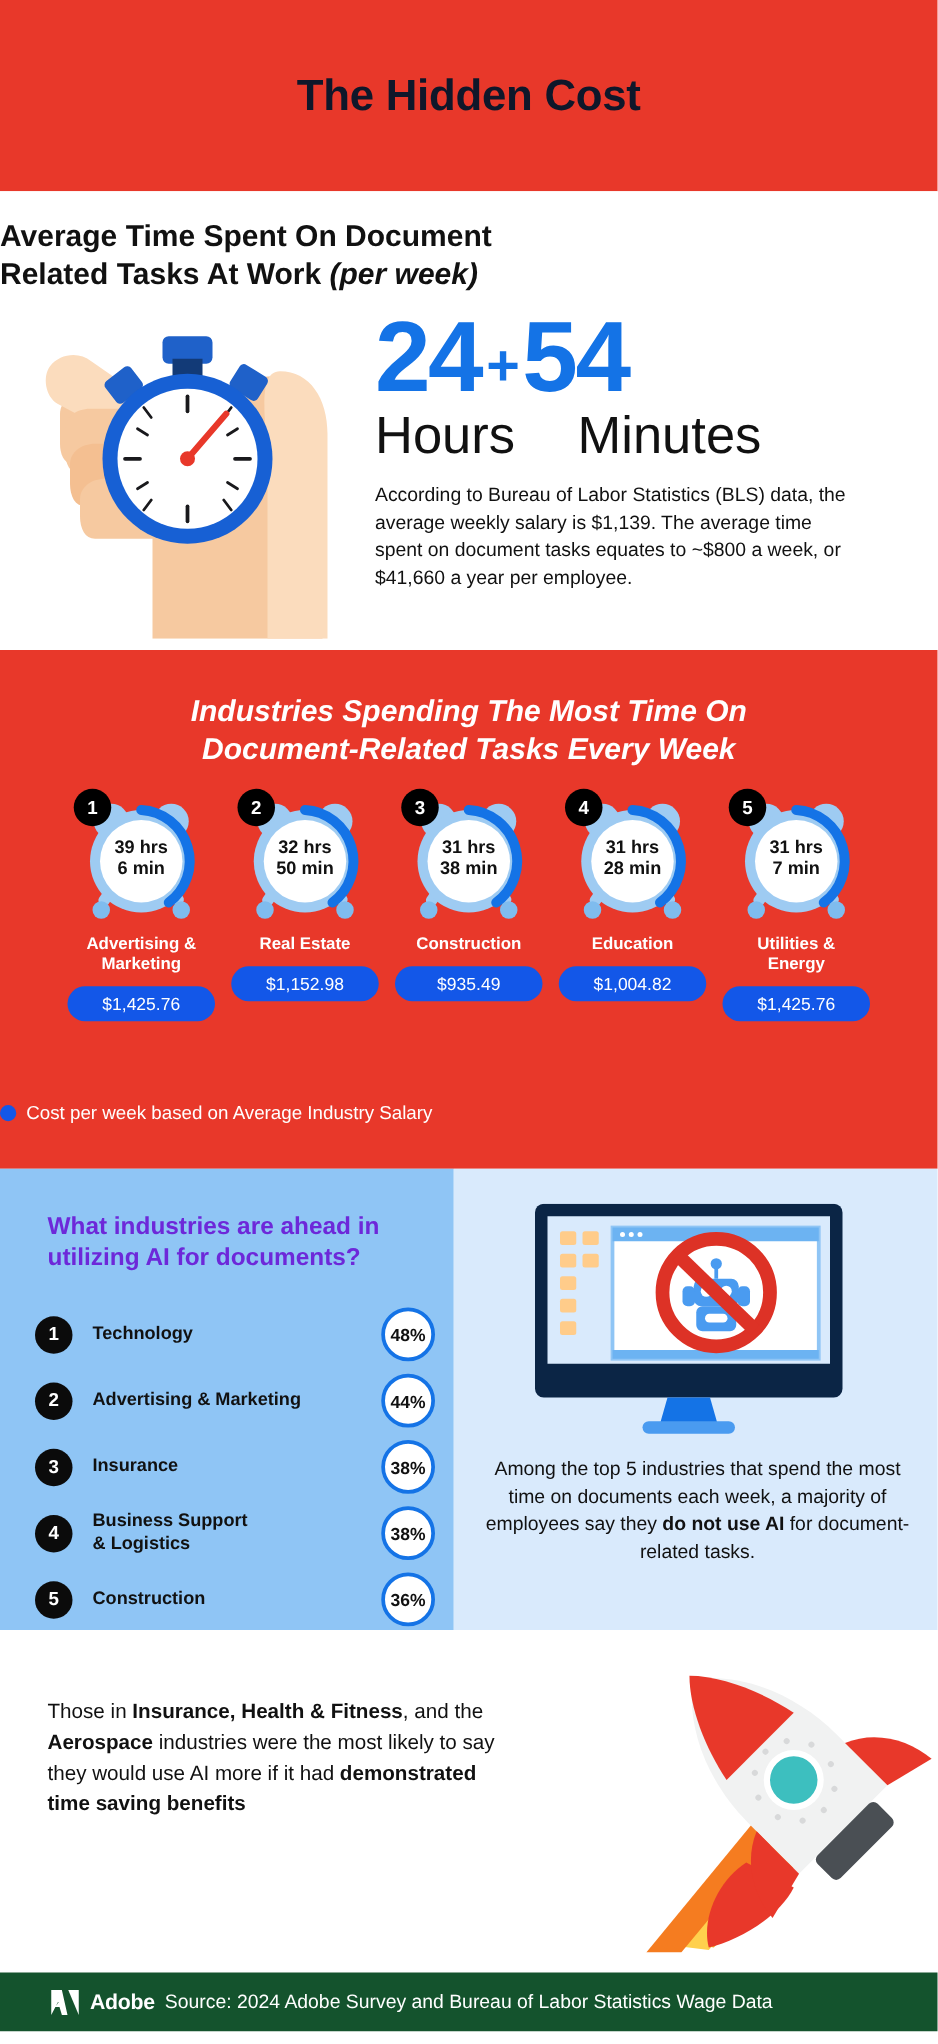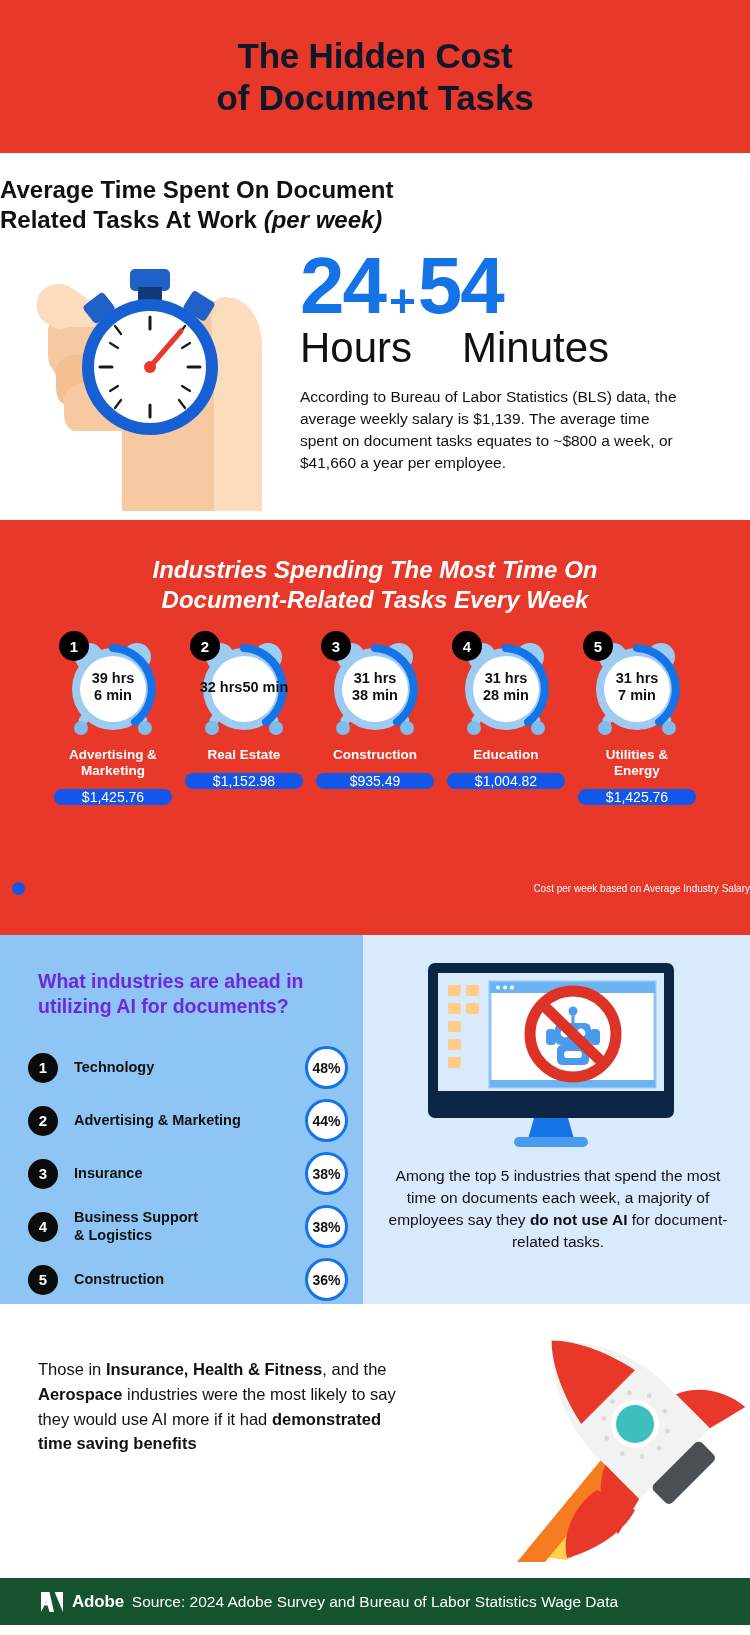--- a/index.html
+++ b/index.html
@@ -26,21 +26,21 @@
   }
   .sec-time h2{
     position:absolute; left:0; top:22px; width:750px; 
     font-size:24px; font-weight:bold; line-height:1.25; color:#111;
   }
   .sec-time h2 em{ font-style:italic; }
 
   .watch-wrap{ position:absolute; left:18px; top:78px; width:272px; height:280px; }
 
   .stat-area{ position:absolute; left:300px; top:95px; width:400px; }
-  .big-nums{ display:flex; align-items:flex-end; color:#1473e6; font-weight:bold;
+  .big-nums{ display:flex; align-items:center; color:#1473e6; font-weight:bold;
              font-size:80px; line-height:0.95; letter-spacing:-2px;}
   .big-nums .plus{ font-size:46px; line-height:1; padding:12px 4px 0 4px; }
   .units{ display:flex; font-size:42px; line-height:1.05; color:#111; margin-top:2px;}
   .units .u1{ width:162px; }
   .units .u2{ }
   .blurb{ margin-top:16px; font-size:15.5px; line-height:1.42; color:#111; width:380px; }
 
   
   .sec-ind{
     position:absolute; left:0; top:520px; width:750px; height:415px; background:#e8382a;
@@ -56,26 +56,26 @@
   .clock-ill{ position:relative; width:104px; height:104px; }
   .rank-badge{
     position:absolute; left:-2px; top:-4px; width:30px; height:30px; border-radius:50%;
     background:#000; color:#fff; font-size:15px; font-weight:bold;
     display:flex; align-items:center; justify-content:center; z-index:6;
   }
   .clock-label{ color:#fff; font-size:13.5px; font-weight:bold; text-align:center;
                 line-height:1.18; margin-top:8px; width:124px; }
   .pill{
     margin-top:10px; background:#1357e8; color:#fff; border-radius:14px;
-    height:16px; width:118px; display:flex; align-items:center; justify-content:center;
+    height:28px; width:118px; display:flex; align-items:center; justify-content:center;
     font-size:14px; font-weight:normal;
   }
   .legend{
     position:absolute; left:0; top:362px; width:750px; display:flex;
-    align-items:center; justify-content:space-between; gap:8px; color:#fff; font-size:10px;padding-left:12px;
+    align-items:center; justify-content:flex-start; gap:8px; color:#fff; font-size:15px;
   }
   .legend .dot{ width:13px; height:13px; border-radius:50%; background:#1357e8; display:block;}
 
   
   .sec-ai{ position:absolute; left:0; top:935px; width:750px; height:385px; }
   .ai-left{ position:absolute; left:0; top:0; width:363px; height:385px; background:#8fc5f5; }
   .ai-right{ position:absolute; left:363px; top:0; width:387px; height:369px; background:#d9eafc; }
 
   .ai-left h3{ position:absolute; left:38px; top:34px; width:300px;
                font-size:19.5px; font-weight:bold; line-height:1.26; color:#6d28d9;}
@@ -111,21 +111,20 @@
   .adobe-word{ color:#fff; font-size:17px; font-weight:bold; letter-spacing:-0.2px; }
   .source{ position:absolute; left:0; width:750px; text-align:center;
            color:#fff; font-size:15.5px; }
 </style>
 </head>
 <body>
 
 <div class="header">
   <h1>
     <span>The Hidden Cost</span><br>
-    <span>of Document Tasks</span>
   </h1>
 </div>
 
 <div class="sec-time">
   <h2>
     <span>Average Time Spent On Document</span><br>
     <span>Related Tasks At Work </span><em>(per week)</em>
   </h2>
 
   <div class="watch-wrap">
@@ -221,21 +220,21 @@
         <circle cx="76" cy="22" r="14" fill="#9ecbf2"></circle>
         <rect x="20" y="74" width="9" height="16" rx="4" fill="#9ecbf2" transform="rotate(35 24 82)"></rect>
         <rect x="75" y="74" width="9" height="16" rx="4" fill="#9ecbf2" transform="rotate(-35 79 82)"></rect>
         <circle cx="20" cy="93" r="7" fill="#7fbcee"></circle>
         <circle cx="84" cy="93" r="7" fill="#7fbcee"></circle>
         <circle cx="52" cy="54" r="41" fill="#9ecbf2"></circle>
         <circle cx="52" cy="54" r="33" fill="#ffffff"></circle>
         <path d="M52 13 A41 41 0 0 1 74 87" fill="none" stroke="#1473e6" stroke-width="8" stroke-linecap="round"></path>
       </svg>
       <div style="position:absolute;left:0;top:0;width:104px;height:104px;display:flex;
-                  align-items:center;justify-content:center;
+                  flex-direction:column;align-items:center;justify-content:center;
                   font-size:14.5px;font-weight:bold;line-height:1.14;color:#111;">
         <span>32 hrs</span>
         <span>50 min</span>
       </div>
     </div>
     <div class="clock-label">Real Estate</div>
     <div class="pill">$1,152.98</div>
   </div>
       <div class="clock-cell">
     <div class="clock-ill">

